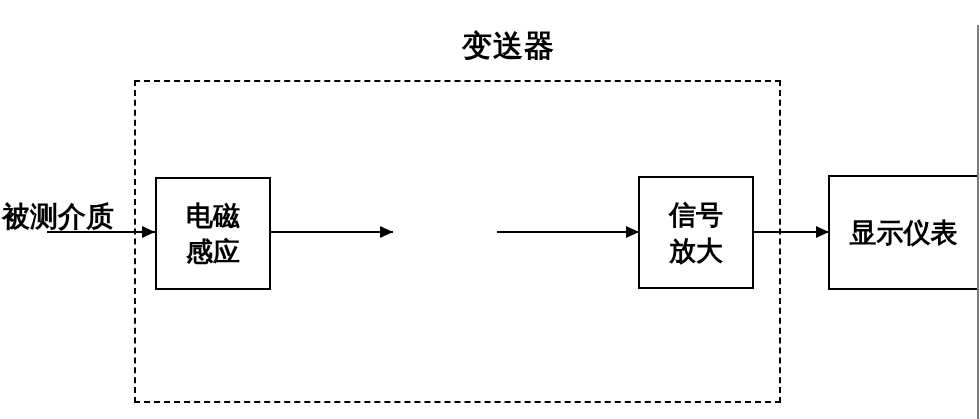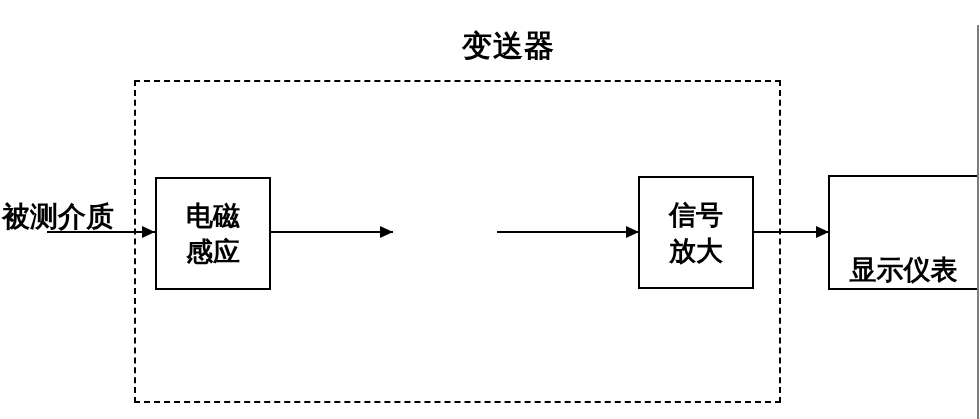--- a/index.html
+++ b/index.html
@@ -51,21 +51,21 @@
   }
   .block-label {
     font-size: 27px;
     font-weight: bold;
     line-height: 36px;
     white-space: pre-line;
   }
   #block-induction     { left: 155px; top: 177px; width: 116px; height: 113px; text-align: center; }
   #block-conversion    { left: 392px; top: 157px; width: 106px; height: 155px; }
   #block-amplification { left: 638px; top: 176px; width: 116px; height: 113px; }
-  #block-display       { left: 828px; top: 175px; width: 151px; height: 115px; align-items: flex-end; }
+  #block-display       { left: 828px; top: 175px; width: 151px; height: 115px; }
   .arrow {
     position: absolute;
     top: 231px;
     height: 2px;
     background: #000000;
   }
   .arrowhead {
     position: absolute;
     right: 0;
     top: -5px;

